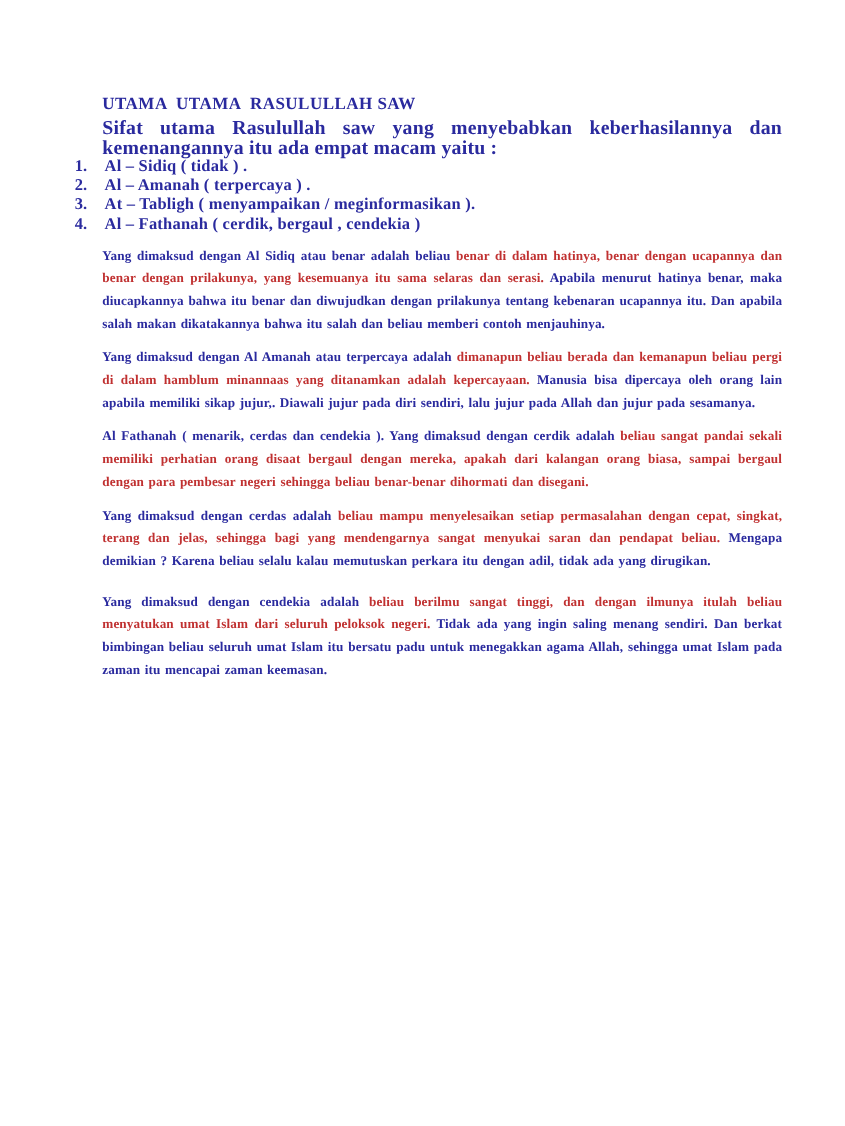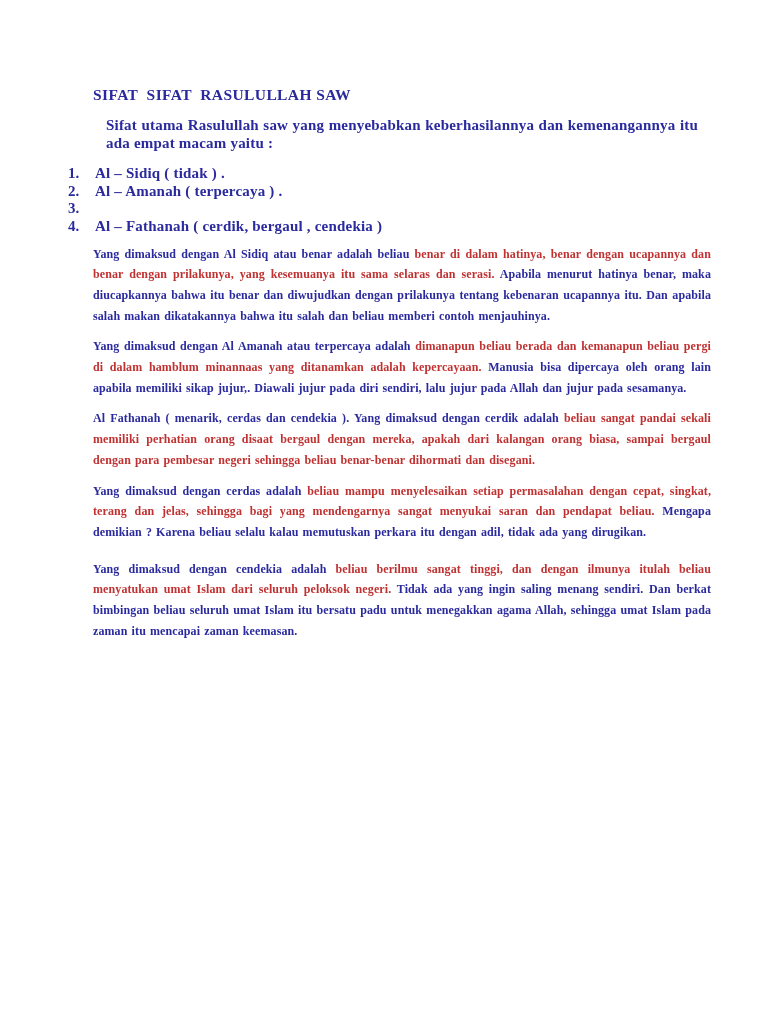--- a/index.html
+++ b/index.html
@@ -21,25 +21,25 @@
   .title {
     color: var(--blue);
     font-size: 15.5px;
     line-height: 18px;
     letter-spacing: 0.4px;
     white-space: pre-wrap;
     margin: 0 0 4px 0;
   }
   .intro {
     color: var(--blue);
-    font-size: 15px;
+    font-size: 18px;
     line-height: 17.6px;
     letter-spacing: 0.2px;
     text-align: justify;
-    margin: 13px;
+    margin: 0;
   }
   .list {
     list-style: none;
     margin: 0 0 8px 0;
     padding: 0;
   }
   .list-row {
     display: flex;
     line-height: 17.6px;
   }
@@ -67,33 +67,34 @@
   }
   .para.extra-gap { margin-top: 16px; }
   .seg-blue { color: var(--blue); }
   .seg-red  { color: var(--red); }
 </style>
 </head>
 <body>
 
 <div class="page">
   <div class="content">
-    <div class="title">SIFAT  SIFAT  RASULULLAH SAW</div>
+    <div class="title">UTAMA  UTAMA  RASULULLAH SAW</div>
     <div class="intro">Sifat utama Rasulullah saw yang menyebabkan keberhasilannya dan kemenangannya itu ada empat macam yaitu :</div>
     <ol class="list">
         <li class="list-row">
           <span class="list-number">1.</span>
           <span class="list-text">Al – Sidiq ( tidak ) .</span>
         </li>
         <li class="list-row">
           <span class="list-number">2.</span>
           <span class="list-text">Al – Amanah ( terpercaya ) .</span>
         </li>
         <li class="list-row">
           <span class="list-number">3.</span>
+          <span class="list-text">At – Tabligh ( menyampaikan / meginformasikan ).</span>
         </li>
         <li class="list-row">
           <span class="list-number">4.</span>
           <span class="list-text">Al – Fathanah ( cerdik, bergaul , cendekia )</span>
         </li>
       </ol>
     <div class="paragraphs">
         <p class="para"><span class="seg-blue">Yang dimaksud dengan Al Sidiq atau benar adalah beliau </span><span class="seg-red">benar di dalam hatinya, benar dengan ucapannya dan benar dengan prilakunya, yang kesemuanya itu sama selaras dan serasi.</span><span class="seg-blue"> Apabila menurut hatinya benar, maka diucapkannya bahwa itu benar dan diwujudkan dengan prilakunya tentang kebenaran ucapannya itu. Dan apabila salah makan dikatakannya bahwa itu salah dan beliau memberi contoh menjauhinya.</span></p>
         <p class="para"><span class="seg-blue">Yang dimaksud dengan Al Amanah atau terpercaya adalah </span><span class="seg-red">dimanapun beliau berada dan kemanapun beliau pergi di dalam hamblum minannaas yang ditanamkan adalah kepercayaan.</span><span class="seg-blue"> Manusia bisa dipercaya oleh orang lain apabila memiliki sikap jujur,. Diawali jujur pada diri sendiri, lalu jujur pada Allah dan jujur pada sesamanya.</span></p>
         <p class="para"><span class="seg-blue">Al Fathanah ( menarik, cerdas dan cendekia ). Yang dimaksud dengan cerdik adalah </span><span class="seg-red">beliau sangat pandai sekali memiliki perhatian orang disaat bergaul dengan mereka, apakah dari kalangan orang biasa, sampai bergaul dengan para pembesar negeri sehingga beliau benar-benar dihormati dan disegani.</span></p>

